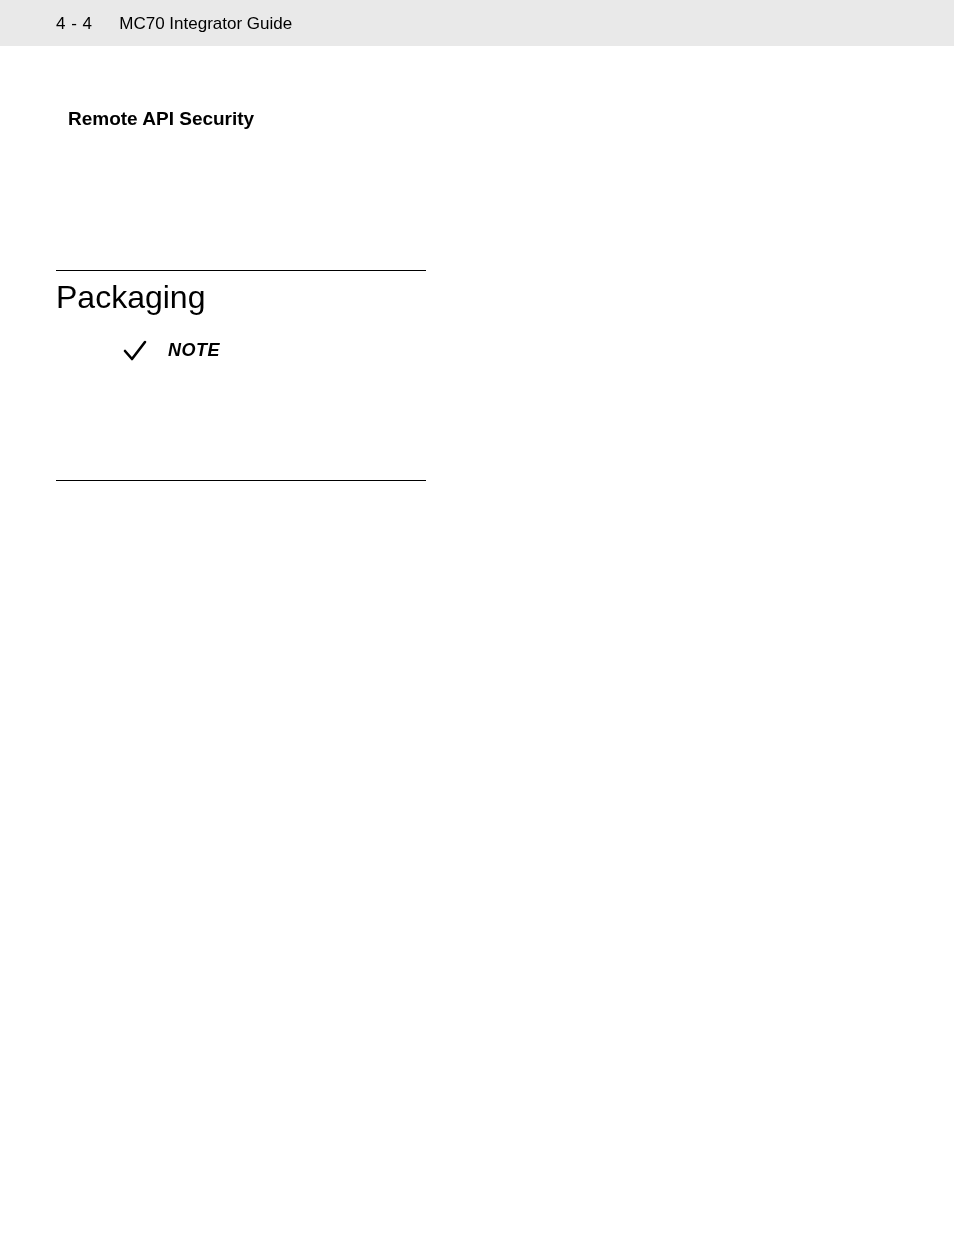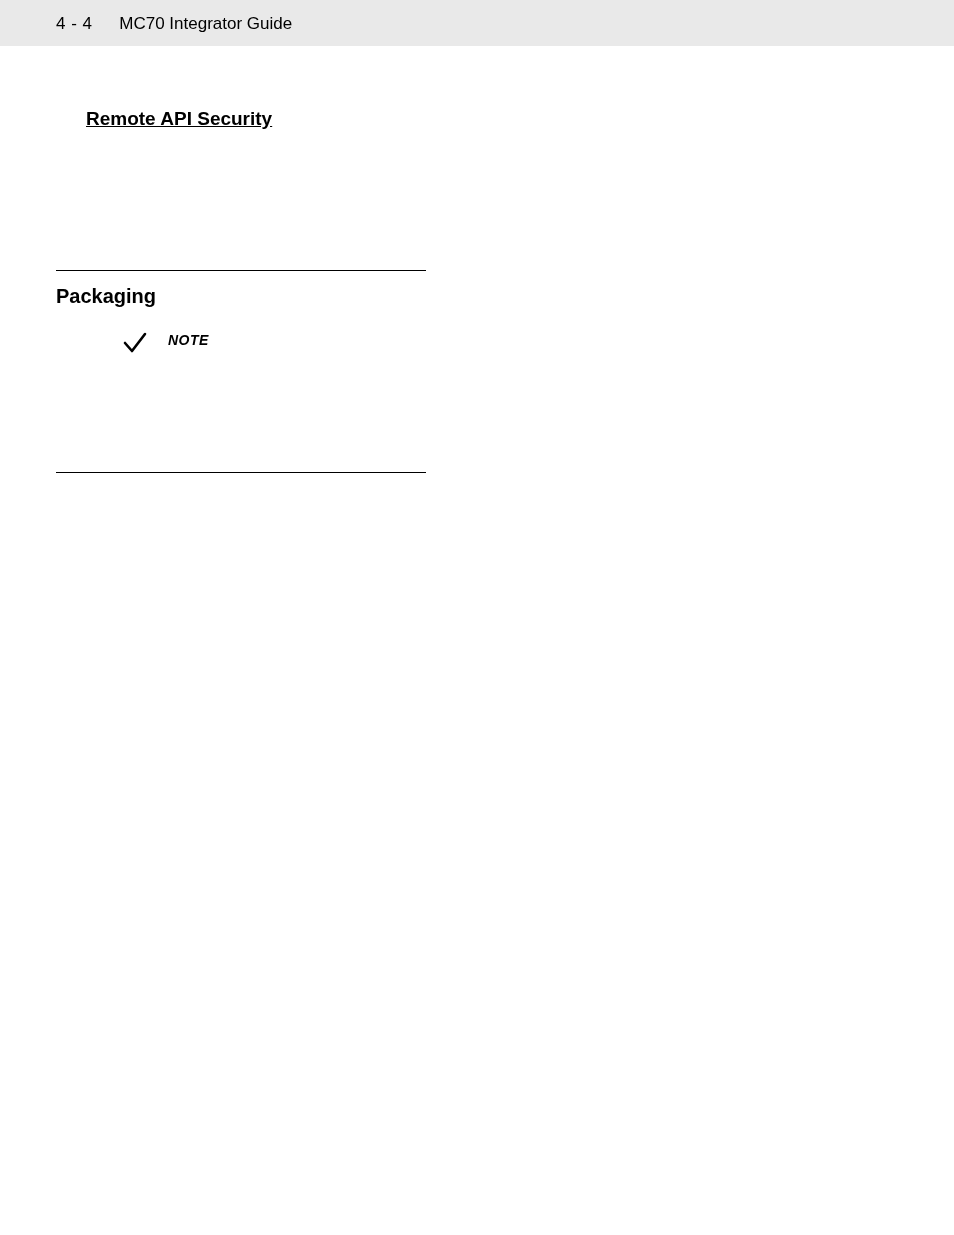--- a/index.html
+++ b/index.html
@@ -9,46 +9,45 @@
     padding: 14px 0 12px 56px;
     font-size: 17px;
   }
   .header-bar .page-num { font-weight: normal; letter-spacing: 0.5px; }
   .header-bar .doc-title { margin-left: 22px; font-weight: normal; }
   .content { padding: 0 56px; }
   .sub-heading {
     font-weight: bold;
     font-size: 19px;
     margin-top: 62px;
-    margin-left: 30px;
-    text-decoration: underline;
+    margin-left: 12px;
   }
   .section-rule {
     border: none;
     border-top: 1.5px solid #000;
     width: 370px;
     margin-top: 140px;
   }
   .section-heading {
-    font-weight: bold;
-    font-size: 20px;
-    margin-top: 14px;
+    font-weight: normal;
+    font-size: 32px;
+    margin-top: 8px;
   }
   .note-row {
     display: flex;
     align-items: flex-start;
     margin-top: 22px;
     margin-left: 66px;
     gap: 20px;
   }
   .note-row svg { flex: 0 0 auto; }
   .note-label {
     font-style: italic;
     font-weight: bold;
-    font-size: 14px;
+    font-size: 18px;
     letter-spacing: 0.5px;
     margin-top: 2px;
   }
   .section-rule.second { margin-top: 112px; }
   .sub-heading.install { margin-top: 230px; }
 </style>
 </head>
 <body>
 
 <div class="header-bar">

